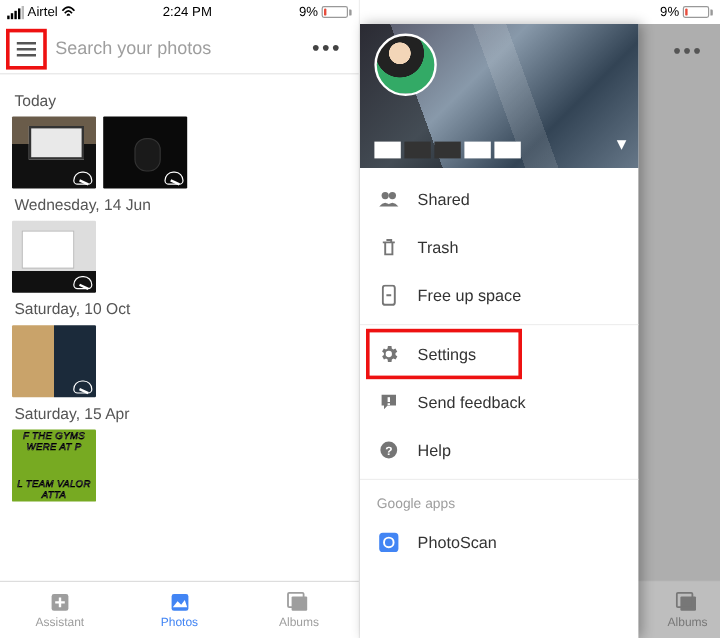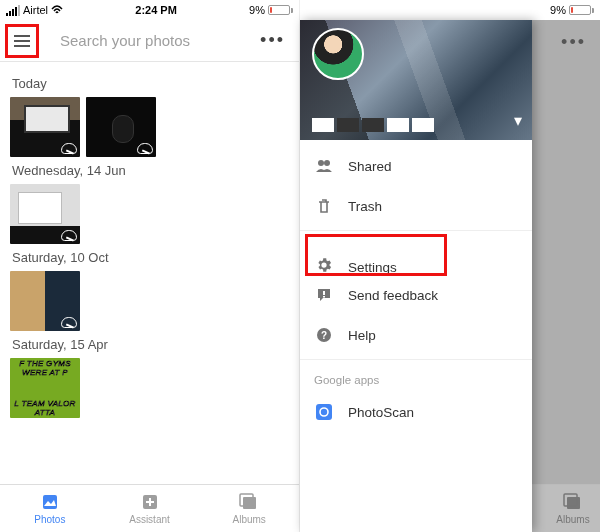--- a/index.html
+++ b/index.html
@@ -13,21 +13,21 @@
   .signal i { width:2px; background:#000; display:inline-block; }
   .signal i:nth-child(1){height:3px}.signal i:nth-child(2){height:5px}.signal i:nth-child(3){height:7px}.signal i:nth-child(4){height:9px}.signal i:nth-child(5){height:11px;background:#bbb}
   .battery { display:inline-flex; align-items:center; }
   .battbody { width:22px; height:10px; border:1px solid #999; border-radius:2px; position:relative; }
   .battfill { position:absolute; left:1px; top:1px; bottom:1px; width:8%; background:#e74c3c; border-radius:1px; }
   .battcap { width:2px; height:5px; background:#999; margin-left:1px; border-radius:0 1px 1px 0; }
   
   .searchbar { height: 42px; display:flex; align-items:center; padding: 0 8px; border-bottom:1px solid #e5e5e5; gap:10px; }
   .menu-btn { width:28px; height:28px; display:flex; align-items:center; justify-content:center; }
   .menu-btn.highlight { outline:3px solid #e11; outline-offset:0px; }
-  .search-text { flex:1; font-size:15px; color:#9e9e9e;margin-left:14px; }
+  .search-text { flex:1; font-size:15px; color:#9e9e9e; }
   .dots { font-size:18px; color:#444; letter-spacing:2px; padding-right:6px; }
   
   .content { flex:1; overflow:hidden; padding: 8px 10px 0 10px; }
   .section-title { font-size:13px; color:#555; margin: 6px 0 6px 2px; }
   .row { display:flex; gap:6px; margin-bottom:4px; }
   .thumb { width:70px; height:60px; background:#222; position:relative; border-radius:1px;font-style:italic; }
   .cloud { position:absolute; right:3px; bottom:3px; width:16px; height:11px; border:1.5px solid #fff; border-radius:8px 8px 4px 4px; }
   .cloud::before { content:""; position:absolute; width:8px; height:1.5px; background:#fff; left:4px; top:7px; transform:rotate(25deg); }
   
   .tabbar { height:48px; border-top:1px solid #ddd; display:flex; }
@@ -46,21 +46,21 @@
     linear-gradient(70deg, rgba(0,0,0,0.5) 0 25%, transparent 25% 50%, rgba(255,255,255,0.12) 50% 60%, transparent 60% 100%);}
   .avatar { width:52px; height:52px; border-radius:50%; position:absolute; top:8px; left:12px; border:2px solid #fff; background: radial-gradient(circle at 40% 30%, #f3d6b8 0 20%, #222 21% 45%, #3a6 46% 100%); z-index:2;}
   .cover-caret { position:absolute; right:10px; bottom:10px; color:#fff; z-index:2; }
   .blocks { position:absolute; left:12px; bottom:8px; display:flex; gap:3px; z-index:2;}
   .blocks i { width:22px; height:14px; background:#fff; display:inline-block; }
   .blocks i.dark { background:#333; }
   .menu { flex:1; padding:6px 0; }
   .mi { display:flex; align-items:center; gap:14px; height:40px; padding:0 14px; font-size:13.5px; color:#333; position:relative; }
   .mi .micon { width:20px; height:20px; color:#757575; display:flex; align-items:center; justify-content:center; }
   .mi .badge { margin-left:auto; font-size:11px; color:#4285f4; letter-spacing:0.5px; }
-  .mi.highlight { outline:3px solid #e11; outline-offset:-2px; width:140px; margin-left:6px; padding-left:8px;align-items:flex-end; }
+  .mi.highlight { outline:3px solid #e11; outline-offset:-2px; width:128px; margin-left:6px; padding-left:8px; }
   .sep { height:1px; background:#eee; margin:4px 0; }
   .subhead { font-size:11.5px; color:#9e9e9e; padding:10px 14px 6px; }
   
   .t-laptop{background:linear-gradient(180deg,#6a5c4a 0 38%,#111 38% 100%);} 
   .t-laptop::after{content:"";position:absolute;left:14px;top:8px;width:42px;height:24px;background:#e9e9e9;border:2px solid #333;}
   .t-mouse{background:#0a0a0a;}
   .t-mouse::after{content:"";position:absolute;left:26px;top:18px;width:20px;height:26px;background:#1a1a1a;border-radius:10px;border:1px solid #333;}
   .t-box{background:linear-gradient(180deg,#ddd 0 70%, #111 70% 100%);}
   .t-box::after{content:"";position:absolute;left:8px;top:8px;width:42px;height:30px;background:#fff;border:1px solid #bbb;}
   .t-faces{background:linear-gradient(90deg,#c9a36a 0 50%, #1b2a3a 50% 100%);}
@@ -82,21 +82,21 @@
             <i></i>
             <i></i>
             <i></i>
             <i></i>
           </span>
         <span>Airtel</span>
         <svg width="12" height="10">
             <path d="M1 4 Q6 -2 11 4 M3 6 Q6 2 9 6 M5 8 Q6 6 7 8" stroke="#000" stroke-width="1.4" fill="none"></path>
           </svg>
       </div>
-      <div style="font-weight:700">2:24 PM</div>
+      <div style="font-weight:400">2:24 PM</div>
       <div class="sb-right">
         <span>9%</span>
         <span class="battery">
             <span class="battbody">
               <span class="battfill"></span>
             </span>
             <span class="battcap"></span>
           </span>
       </div>
     </div>
@@ -139,37 +139,37 @@
       <div class="section-title">Saturday, 15 Apr</div>
       <div class="row">
         <div class="thumb t-meme">
           <div class="toptext">F THE GYMS WERE AT P</div>
           <div class="bottext">L TEAM VALOR ATTA</div>
         </div>
       </div>
     </div>
 
     <div class="tabbar">
+      <div class="tab">
+        <span class="ticon">
+            <svg width="18" height="18">
+              <rect x="2" y="2" width="14" height="14" rx="2" fill="#9e9e9e"></rect>
+              <path d="M9 5 v8 M5 9 h8" stroke="#fff" stroke-width="2"></path>
+            </svg>
+          </span>
+        <span>Assistant</span>
+      </div>
       <div class="tab active">
         <span class="ticon">
             <svg width="18" height="18">
               <rect x="2" y="2" width="14" height="14" rx="2" fill="#4285f4"></rect>
               <path d="M3 13 L7 8 L10 11 L13 7 L15 13 Z" fill="#fff"></path>
             </svg>
           </span>
         <span>Photos</span>
-      </div>
-      <div class="tab">
-        <span class="ticon">
-            <svg width="18" height="18">
-              <rect x="2" y="2" width="14" height="14" rx="2" fill="#9e9e9e"></rect>
-              <path d="M9 5 v8 M5 9 h8" stroke="#fff" stroke-width="2"></path>
-            </svg>
-          </span>
-        <span>Assistant</span>
       </div>
       <div class="tab">
         <span class="ticon">
             <svg width="20" height="18">
               <rect x="4" y="4" width="13" height="12" rx="1" fill="#9e9e9e"></rect>
               <rect x="1" y="1" width="13" height="12" rx="1" fill="none" stroke="#9e9e9e" stroke-width="1.5"></rect>
             </svg>
           </span>
         <span>Albums</span>
       </div>
@@ -233,20 +233,29 @@
             <span>Shared</span>
           </div>
           <div class="mi">
             <span class="micon">
                 <svg width="14" height="16">
                   <path d="M2 4 h10 M4 4 v10 h6 v-10 M5 2 h4 v2" stroke="#757575" stroke-width="1.6" fill="none"></path>
                 </svg>
               </span>
             <span>Trash</span>
           </div>
+          <div class="mi">
+            <span class="micon">
+                <svg width="12" height="18">
+                  <rect x="1" y="1" width="10" height="16" rx="2" fill="none" stroke="#757575" stroke-width="1.6"></rect>
+                  <path d="M4 9 h4" stroke="#757575" stroke-width="1.6"></path>
+                </svg>
+              </span>
+            <span>Free up space</span>
+          </div>
           <div class="sep"></div>
           <div class="mi highlight">
             <span class="micon">
                 <svg width="18" height="18" viewBox="0 0 24 24">
                   <path fill="#757575" d="M19.4 13a7.5 7.5 0 000-2l2-1.6-2-3.4-2.4 1a7.4 7.4 0 00-1.7-1L15 3h-4l-.4 2.9a7.4 7.4 0 00-1.7 1l-2.4-1-2 3.4L6.6 11a7.5 7.5 0 000 2l-2 1.6 2 3.4 2.4-1a7.4 7.4 0 001.7 1L11 21h4l.4-2.9a7.4 7.4 0 001.7-1l2.4 1 2-3.4zM12 15.5A3.5 3.5 0 1115.5 12 3.5 3.5 0 0112 15.5z"></path>
                 </svg>
               </span>
             <span>Settings</span>
           </div>
           <div class="mi">

